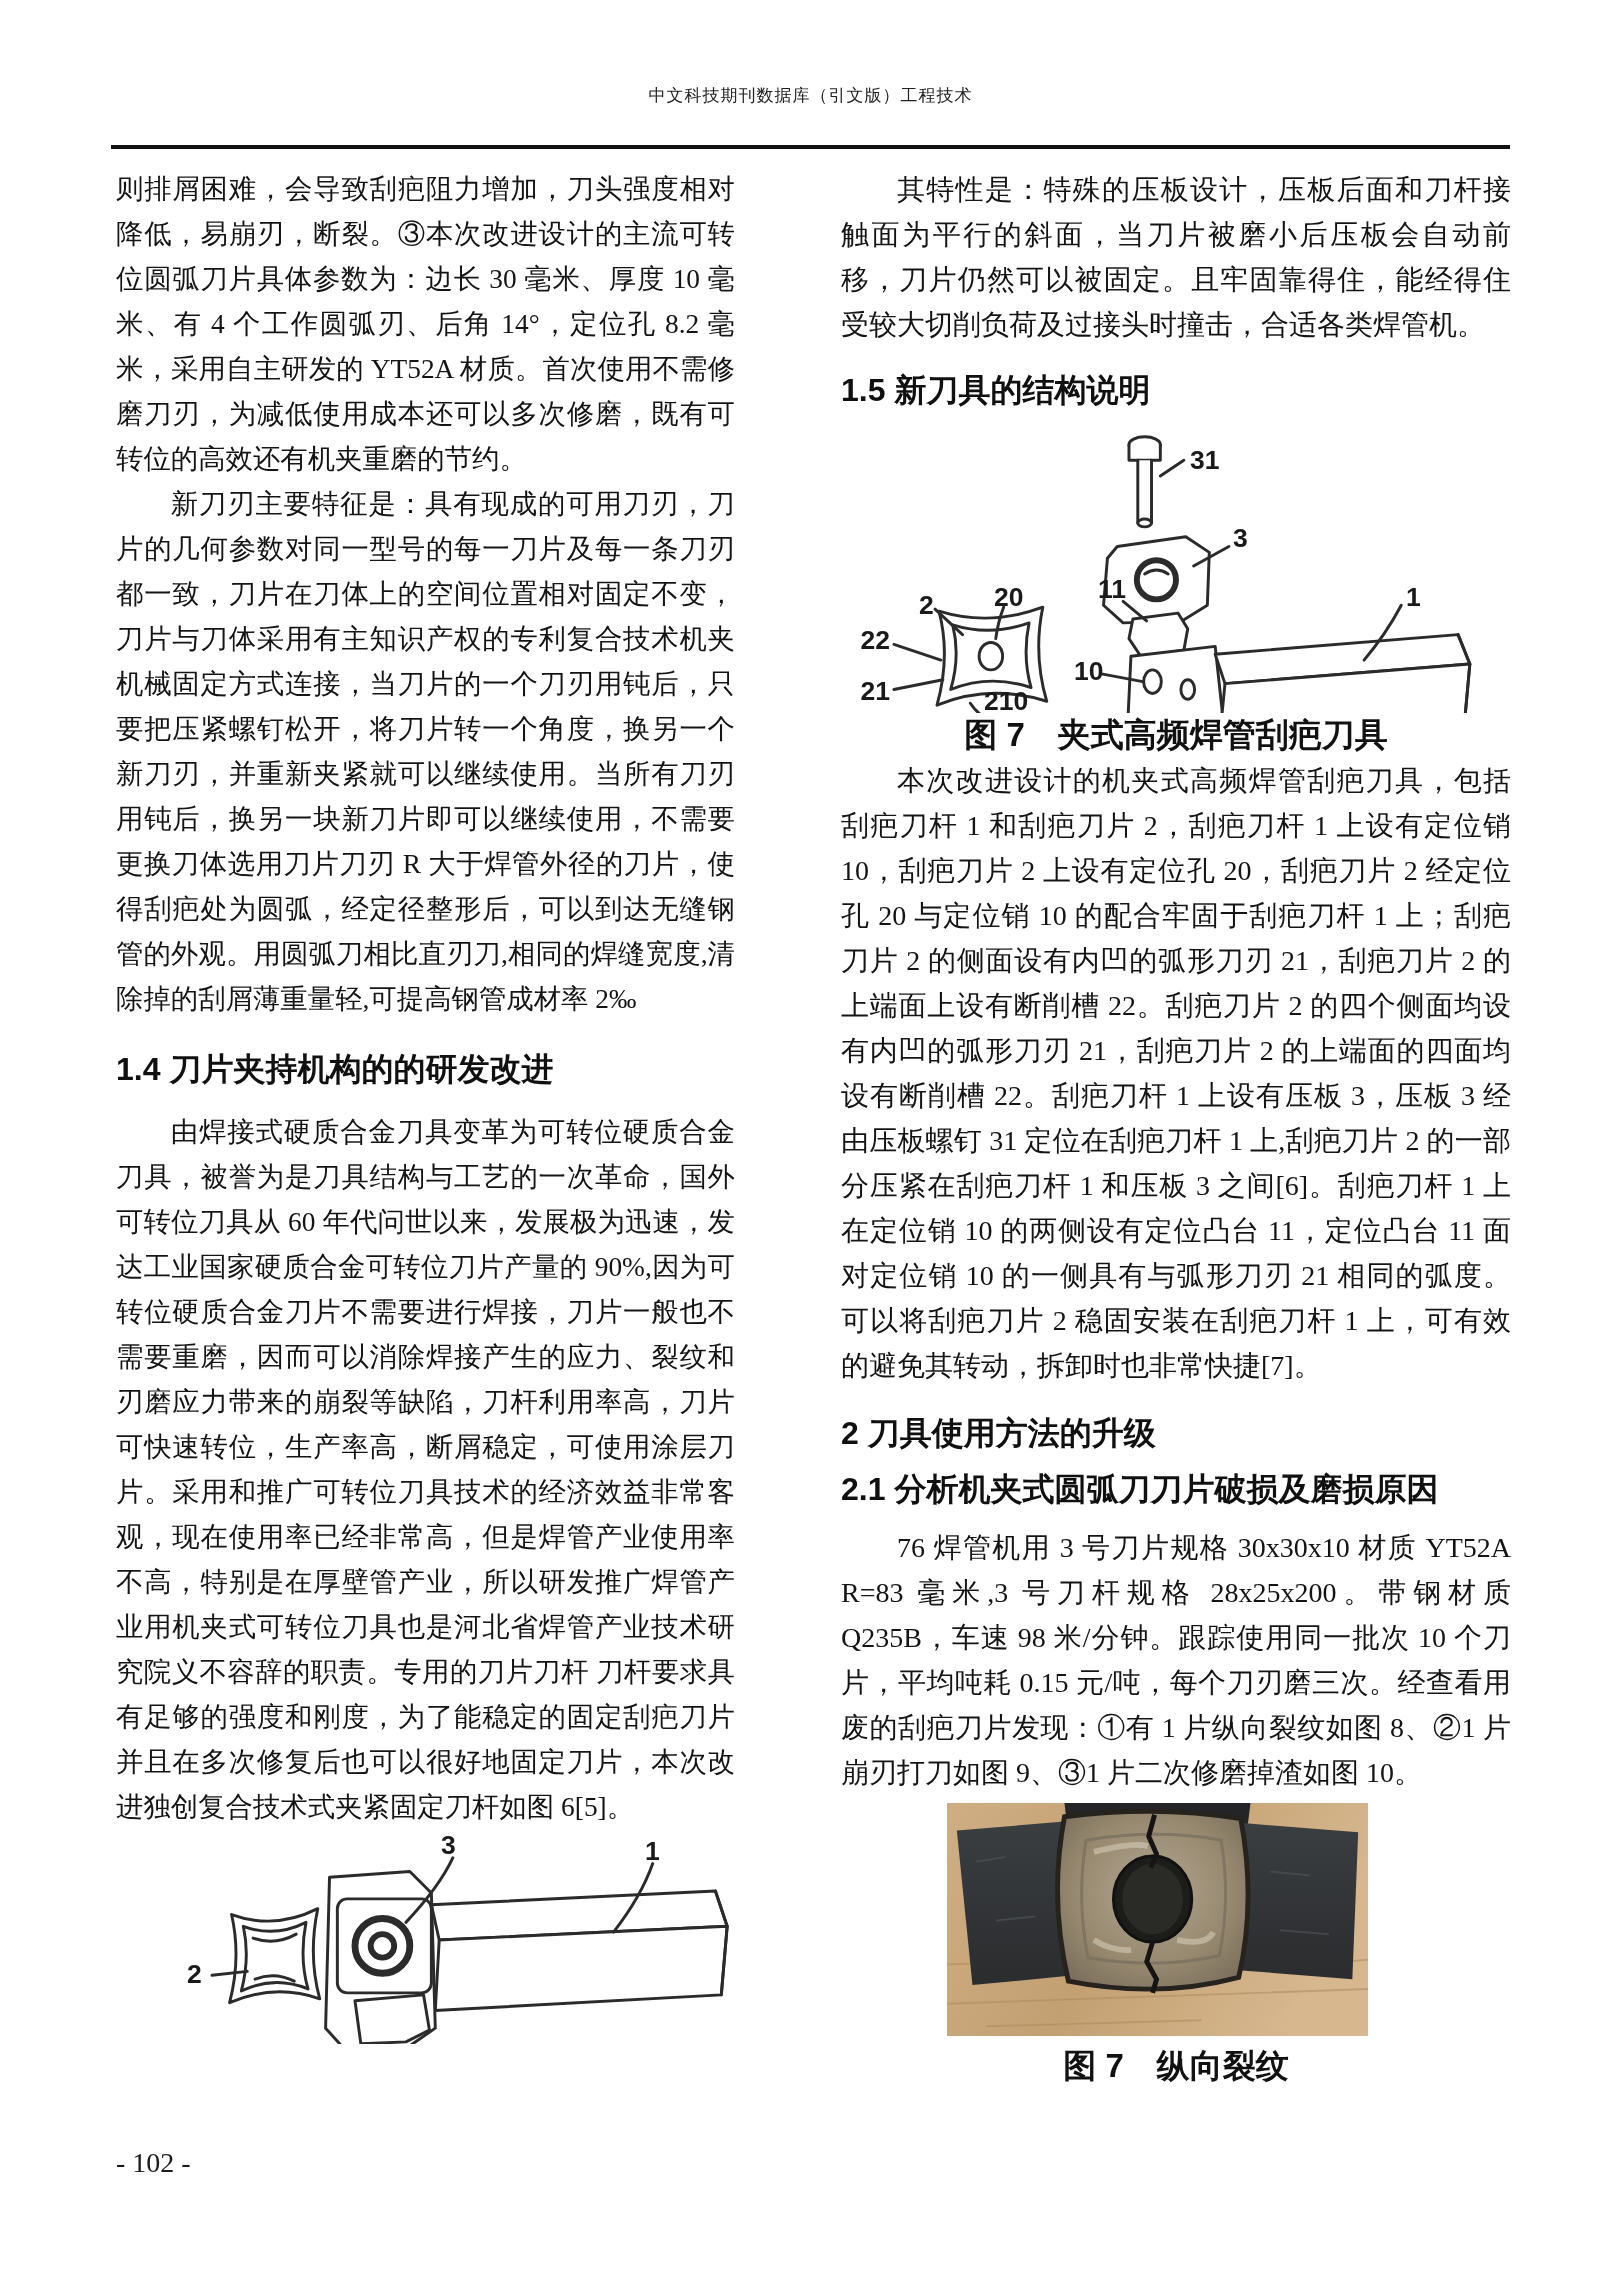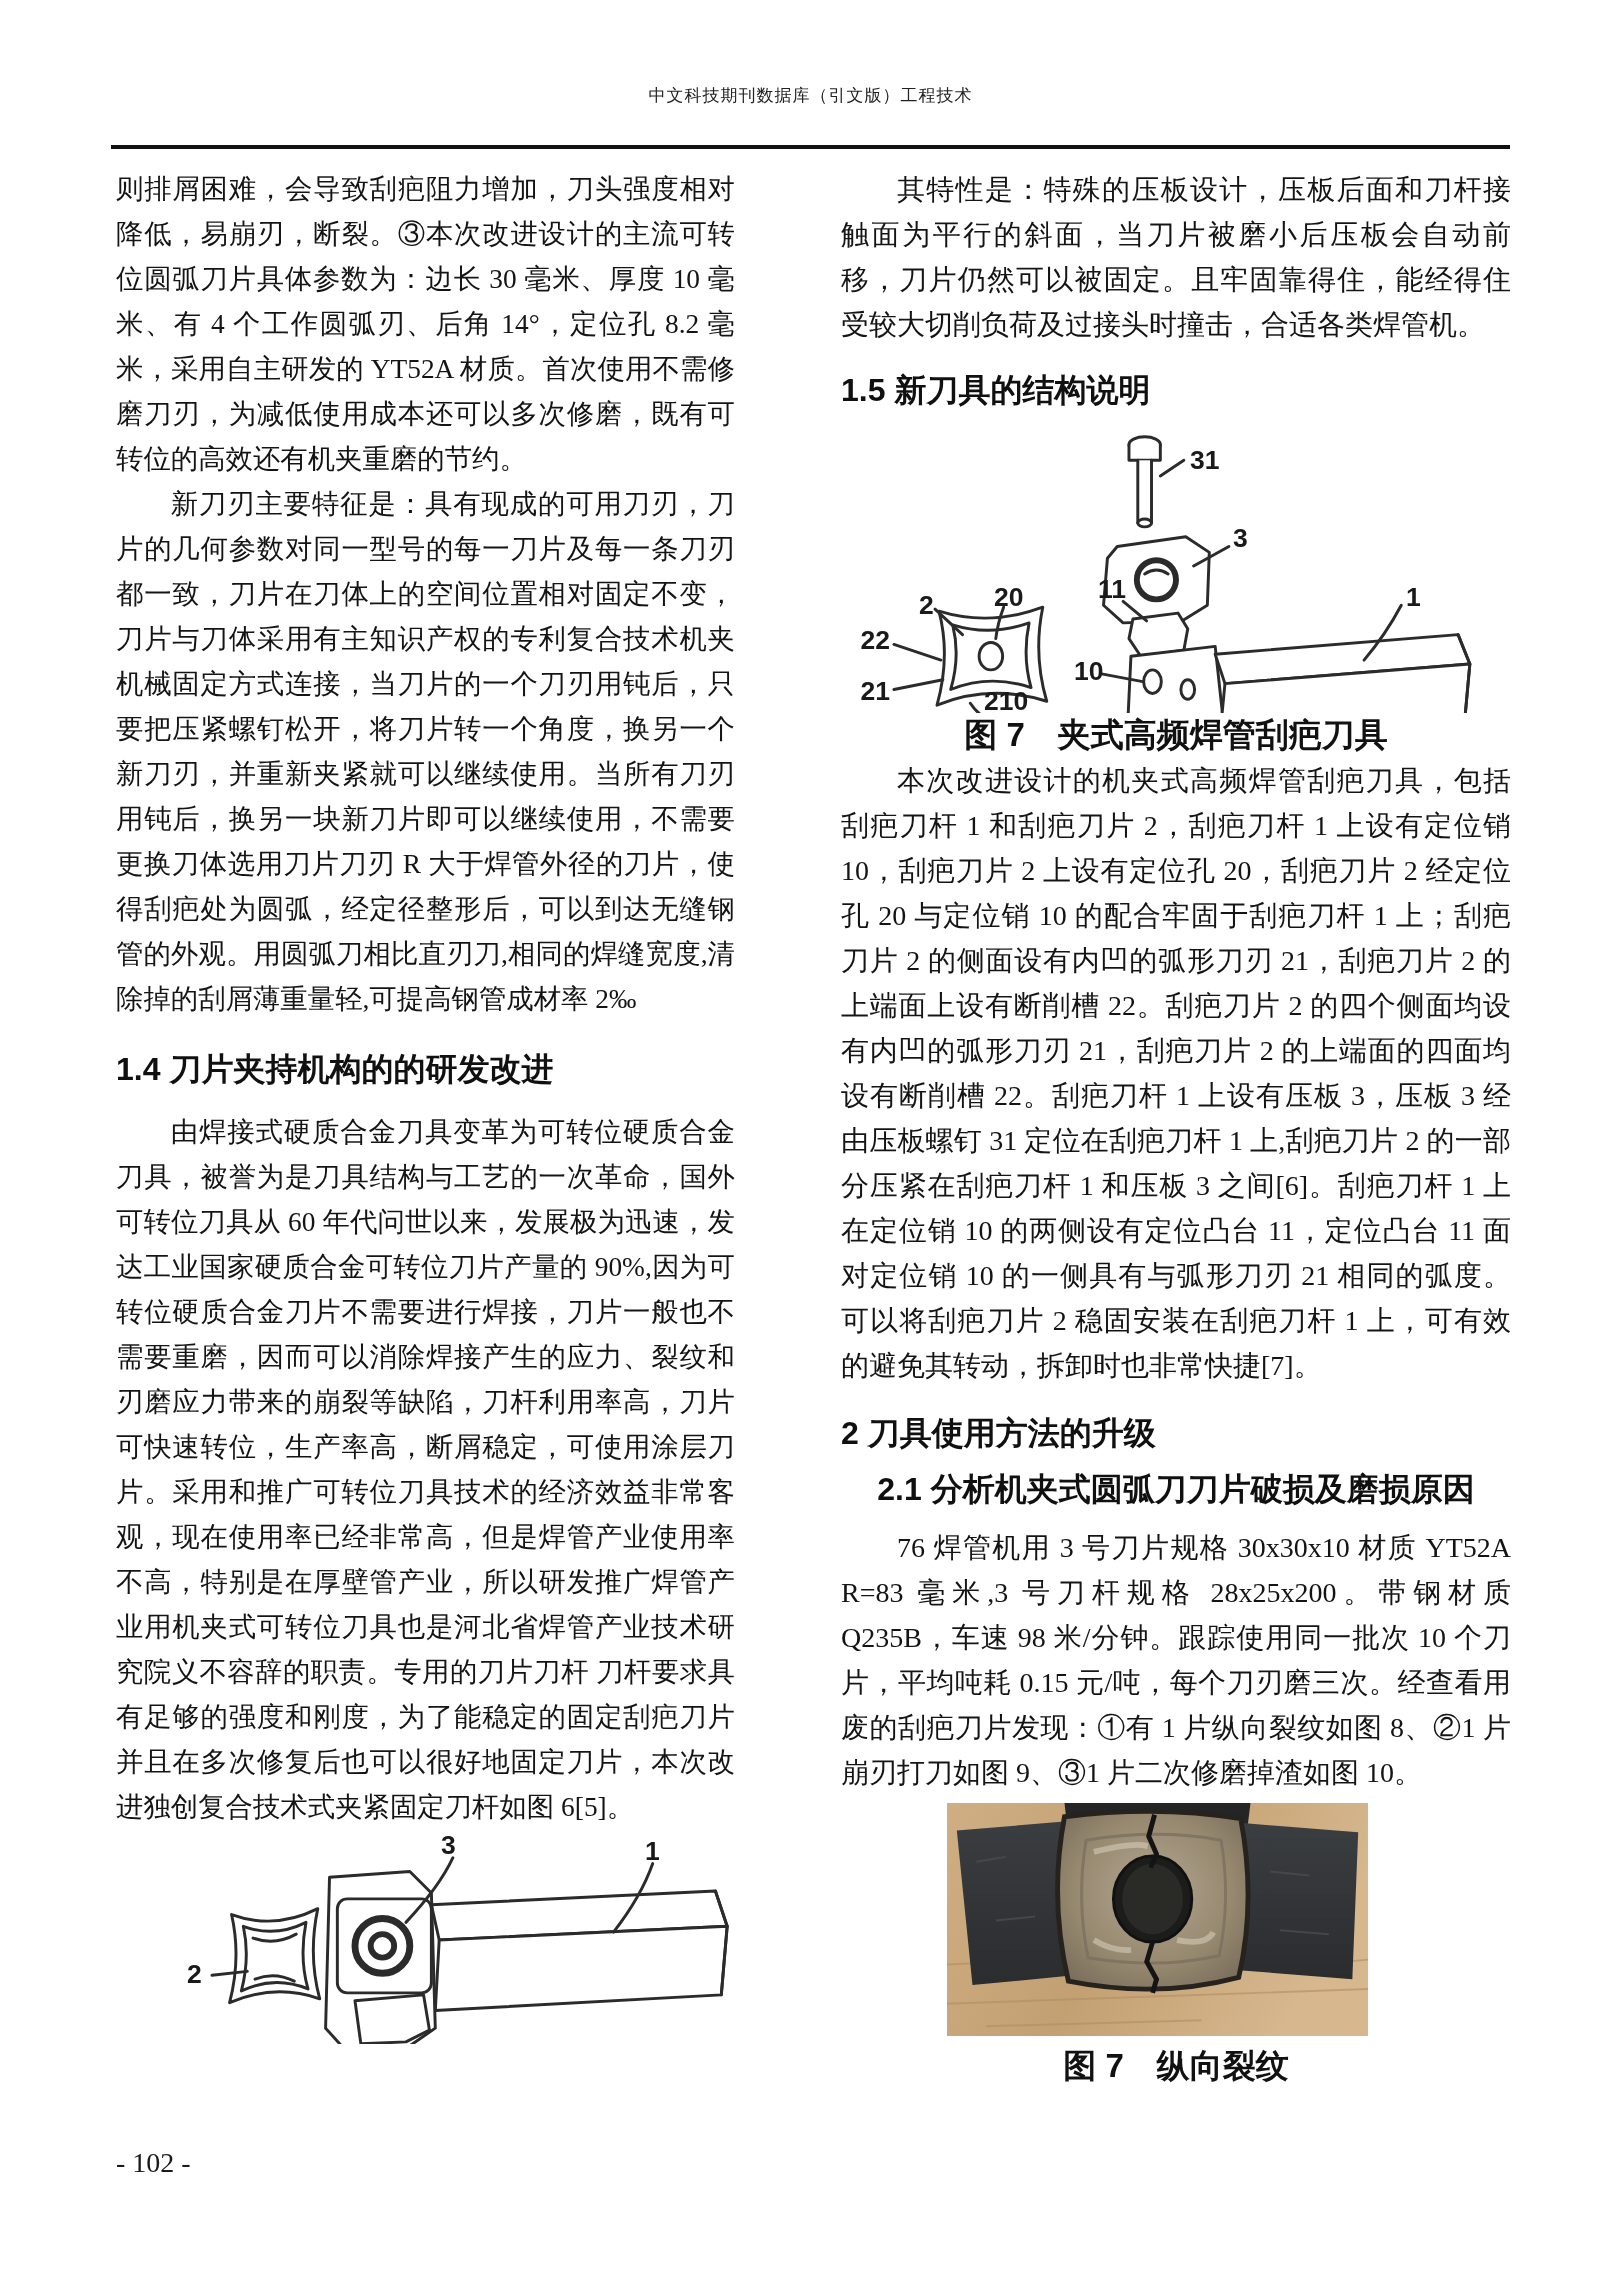--- a/index.html
+++ b/index.html
@@ -33,21 +33,21 @@
   }
   .col-right p.body{font-size:28px;}
   p.ind{text-indent:2em;}
   h3.h{
     font-family:"Liberation Sans","DejaVu Sans",sans-serif;
     font-weight:700;font-size:32px;line-height:43px;
     margin:25.5px 0 19.6px 0;color:#101010;
   }
   .col-right h3.h15{margin:21.6px 0 15.7px 0;}
   .col-right h3.h2{margin:23.5px 0 13.7px 0;}
-  .col-right h3.h21{margin:5.9px 0 13.7px 0;text-align:center;}
+  .col-right h3.h21{margin:5.9px 0 13.7px 0;}
   .figure{position:relative;width:100%;}
   .fig6{height:257px;margin-top:5.9px;}
   .fig7{height:331px;margin-top:2px;}
   .fig8{height:286px;margin-top:7.8px;}
   .fig-svg{display:block;}
   .caption{
     position:absolute;left:0;bottom:0;width:100%;
     text-align:center;
     font-family:"Liberation Sans","DejaVu Sans",sans-serif;
     font-weight:700;font-size:33px;color:#111;

